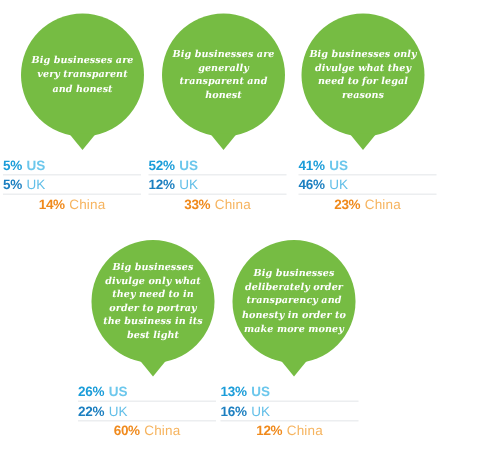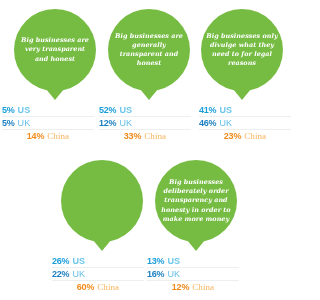--- a/index.html
+++ b/index.html
@@ -84,21 +84,21 @@
   .stat-label {
     font-size: 9px;
     margin-left: 3px;
     letter-spacing: 0.1px;
   }
   .r-us .stat-value { color: #1b9dd9; }
   .r-us .stat-label { color: #6cc7ec; font-weight: bold; }
   .r-uk .stat-value { color: #1c7fc0; }
   .r-uk .stat-label { color: #63bfe8; }
   .r-china .stat-value { color: #f08a1c; }
-  .r-china .stat-label { color: #f6b45f; font-family: Liberation Serif, serif; }
+  .r-china .stat-label { color: #f6b45f; }
 
   
   #group-1 { left: 14px;  top: 9px;  }
   #group-2 { left: 108px; top: 9px;  }
   #group-3 { left: 201px; top: 9px;  }
   #stats-1 { left: 2px;   top: 104px; }
   #stats-2 { left: 99px;  top: 104px; }
   #stats-3 { left: 199px; top: 104px; }
 
   
@@ -170,20 +170,21 @@
       <span class="stat-label">UK</span>
     </div>
     <div class="stat-row r-china">
       <span class="stat-value">23%</span>
       <span class="stat-label">China</span>
     </div>
   </div>
 
   <div class="bubble-group" id="group-4">
     <div class="bubble">
+      <div class="bubble-text">Big businesses divulge only what they need to in order to portray the business in its best light</div>
       <div class="bubble-tail"></div>
     </div>
   </div>
   <div class="stats" id="stats-4">
     <div class="stat-row r-us">
       <span class="stat-value">26%</span>
       <span class="stat-label">US</span>
     </div>
     <div class="stat-row r-uk">
       <span class="stat-value">22%</span>

